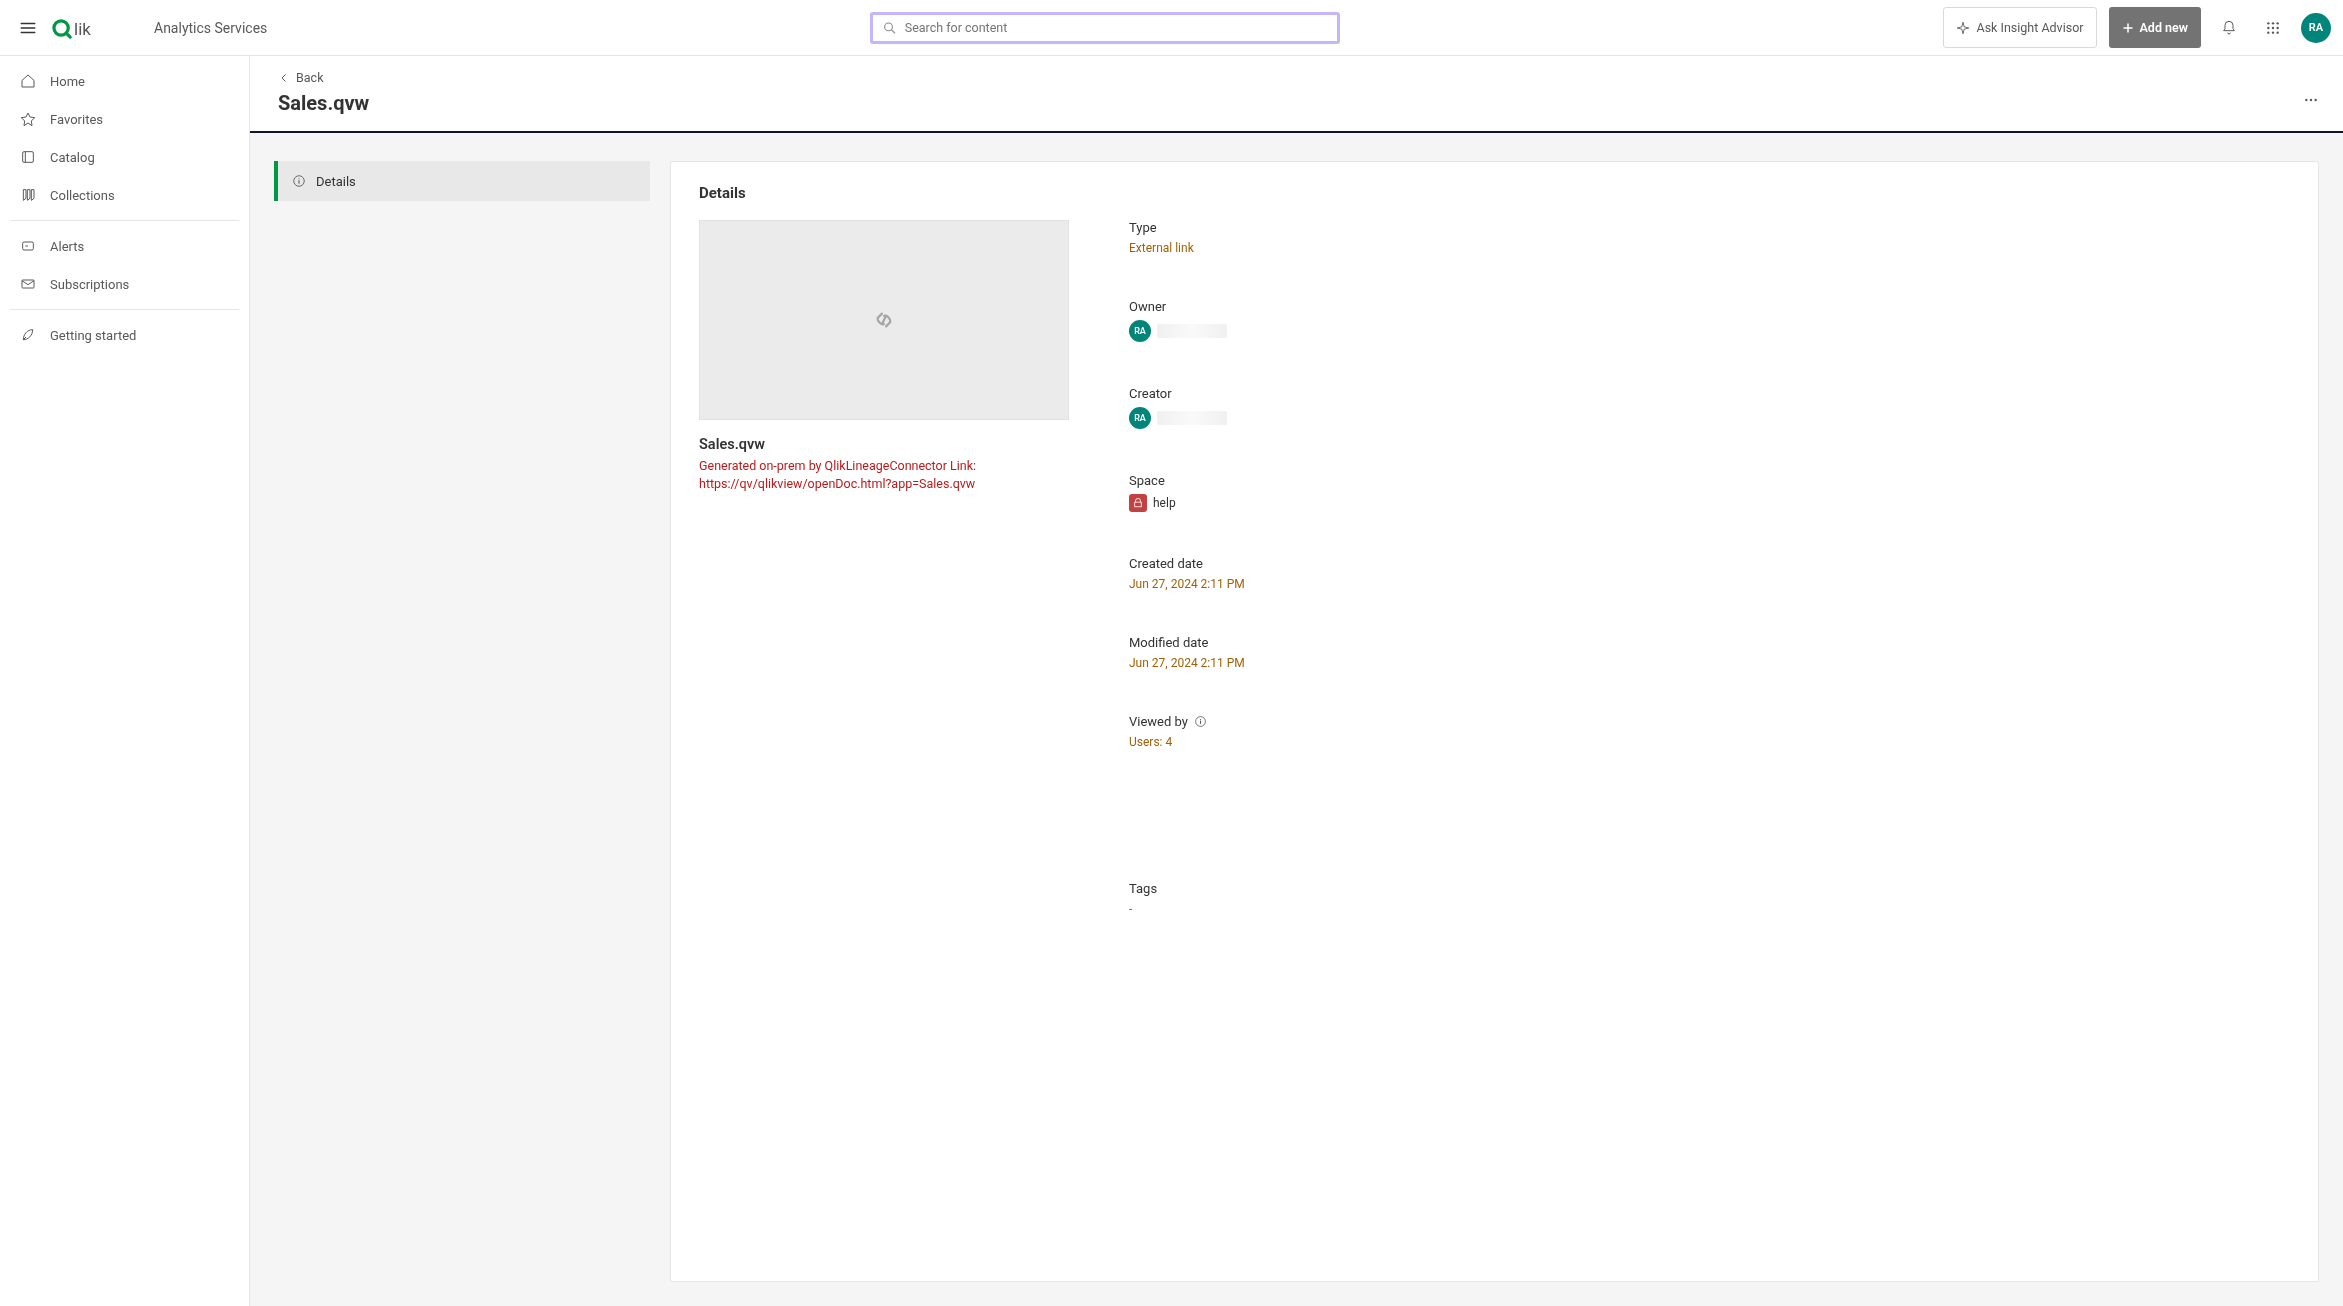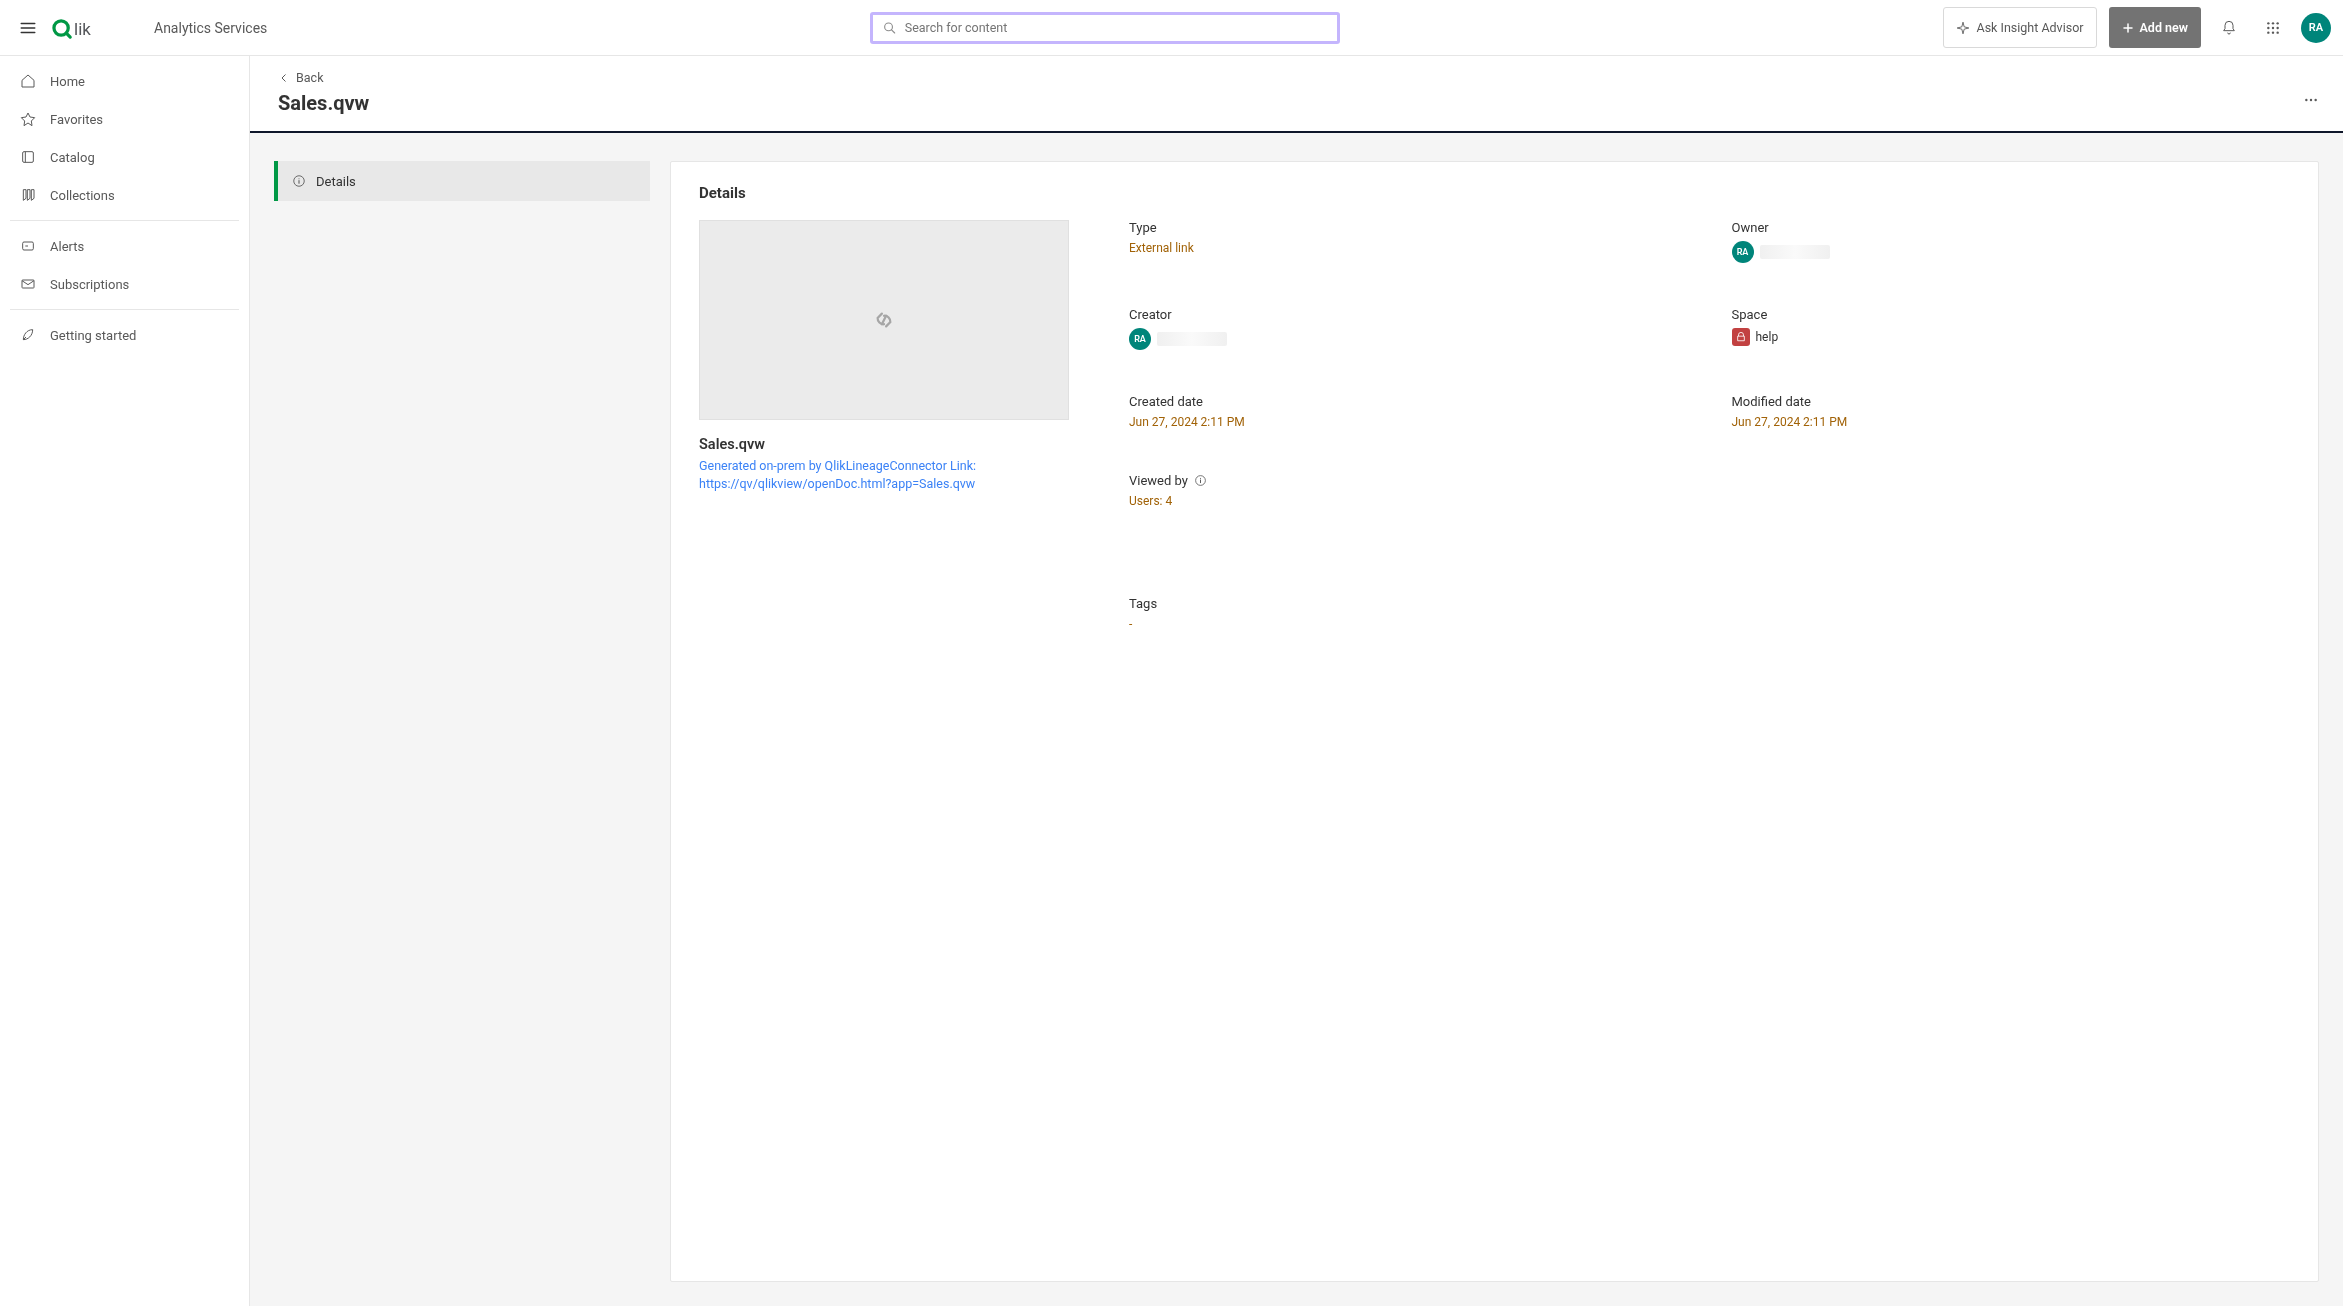--- a/index.html
+++ b/index.html
@@ -48,23 +48,23 @@
   .side-tab svg { width: 14px; height: 14px; margin-right: 10px; stroke: #595959; fill: none; }
 
   .panel { flex: 1; background: #fff; border: 1px solid #e6e6e6; border-radius: 2px; padding: 22px 28px 30px; }
   .panel h2 { font-size: 15px; font-weight: 700; margin-bottom: 18px; color: #333; }
   .details-grid { display: flex; gap: 60px; }
 
   .preview-col { width: 370px; flex-shrink: 0; }
   .preview-box { width: 100%; height: 200px; background: #ebebeb; border: 1px solid #e0e0e0; display: flex; align-items: center; justify-content: center; margin-bottom: 16px; }
   .preview-box svg { width: 36px; height: 36px; stroke: #a6a6a6; fill: none; stroke-width: 1.5; }
   .file-name { font-size: 14.5px; font-weight: 600; color: #333; margin-bottom: 4px; }
-  .file-desc { font-size: 12.5px; color: #3b82f6; line-height: 1.4; }
-
-  .meta-cols { flex: 1; display: grid; grid-template-columns: 1fr 1fr; column-gap: 20px; row-gap: 28px; align-content: start; gap: 44px; }
+  .file-desc { font-size: 12.5px; color: #b91c1c; line-height: 1.4; }
+
+  .meta-cols { flex: 1; display: grid; grid-template-columns: 1fr; column-gap: 20px; row-gap: 28px; align-content: start; gap: 44px; }
   .meta-cell .label { font-size: 13px; color: #333; font-weight: 400; margin-bottom: 6px; display: flex; align-items: center; gap: 6px; }
   .meta-cell .label svg { width: 13px; height: 13px; stroke: #595959; fill: none; }
   .meta-cell .value { font-size: 12px; color: #a16207; }
   .meta-cell .value-row { display: flex; align-items: center; gap: 6px; }
   .space-icon { width: 18px; height: 18px; border-radius: 3px; background: #c24141; display: flex; align-items: center; justify-content: center; }
   .space-icon svg { width: 10px; height: 10px; stroke: #fff; fill: none; }
   .mini-avatar { width: 22px; height: 22px; border-radius: 50%; background: #00857a; color: #fff; font-size: 9px; font-weight: 600; display: flex; align-items: center; justify-content: center; }
   .redacted { width: 70px; height: 14px; background: linear-gradient(90deg, #f0f0f0, #fafafa, #f0f0f0); border-radius: 2px; }
 
   .col-span-3 { grid-column: 1 / span 1; }

